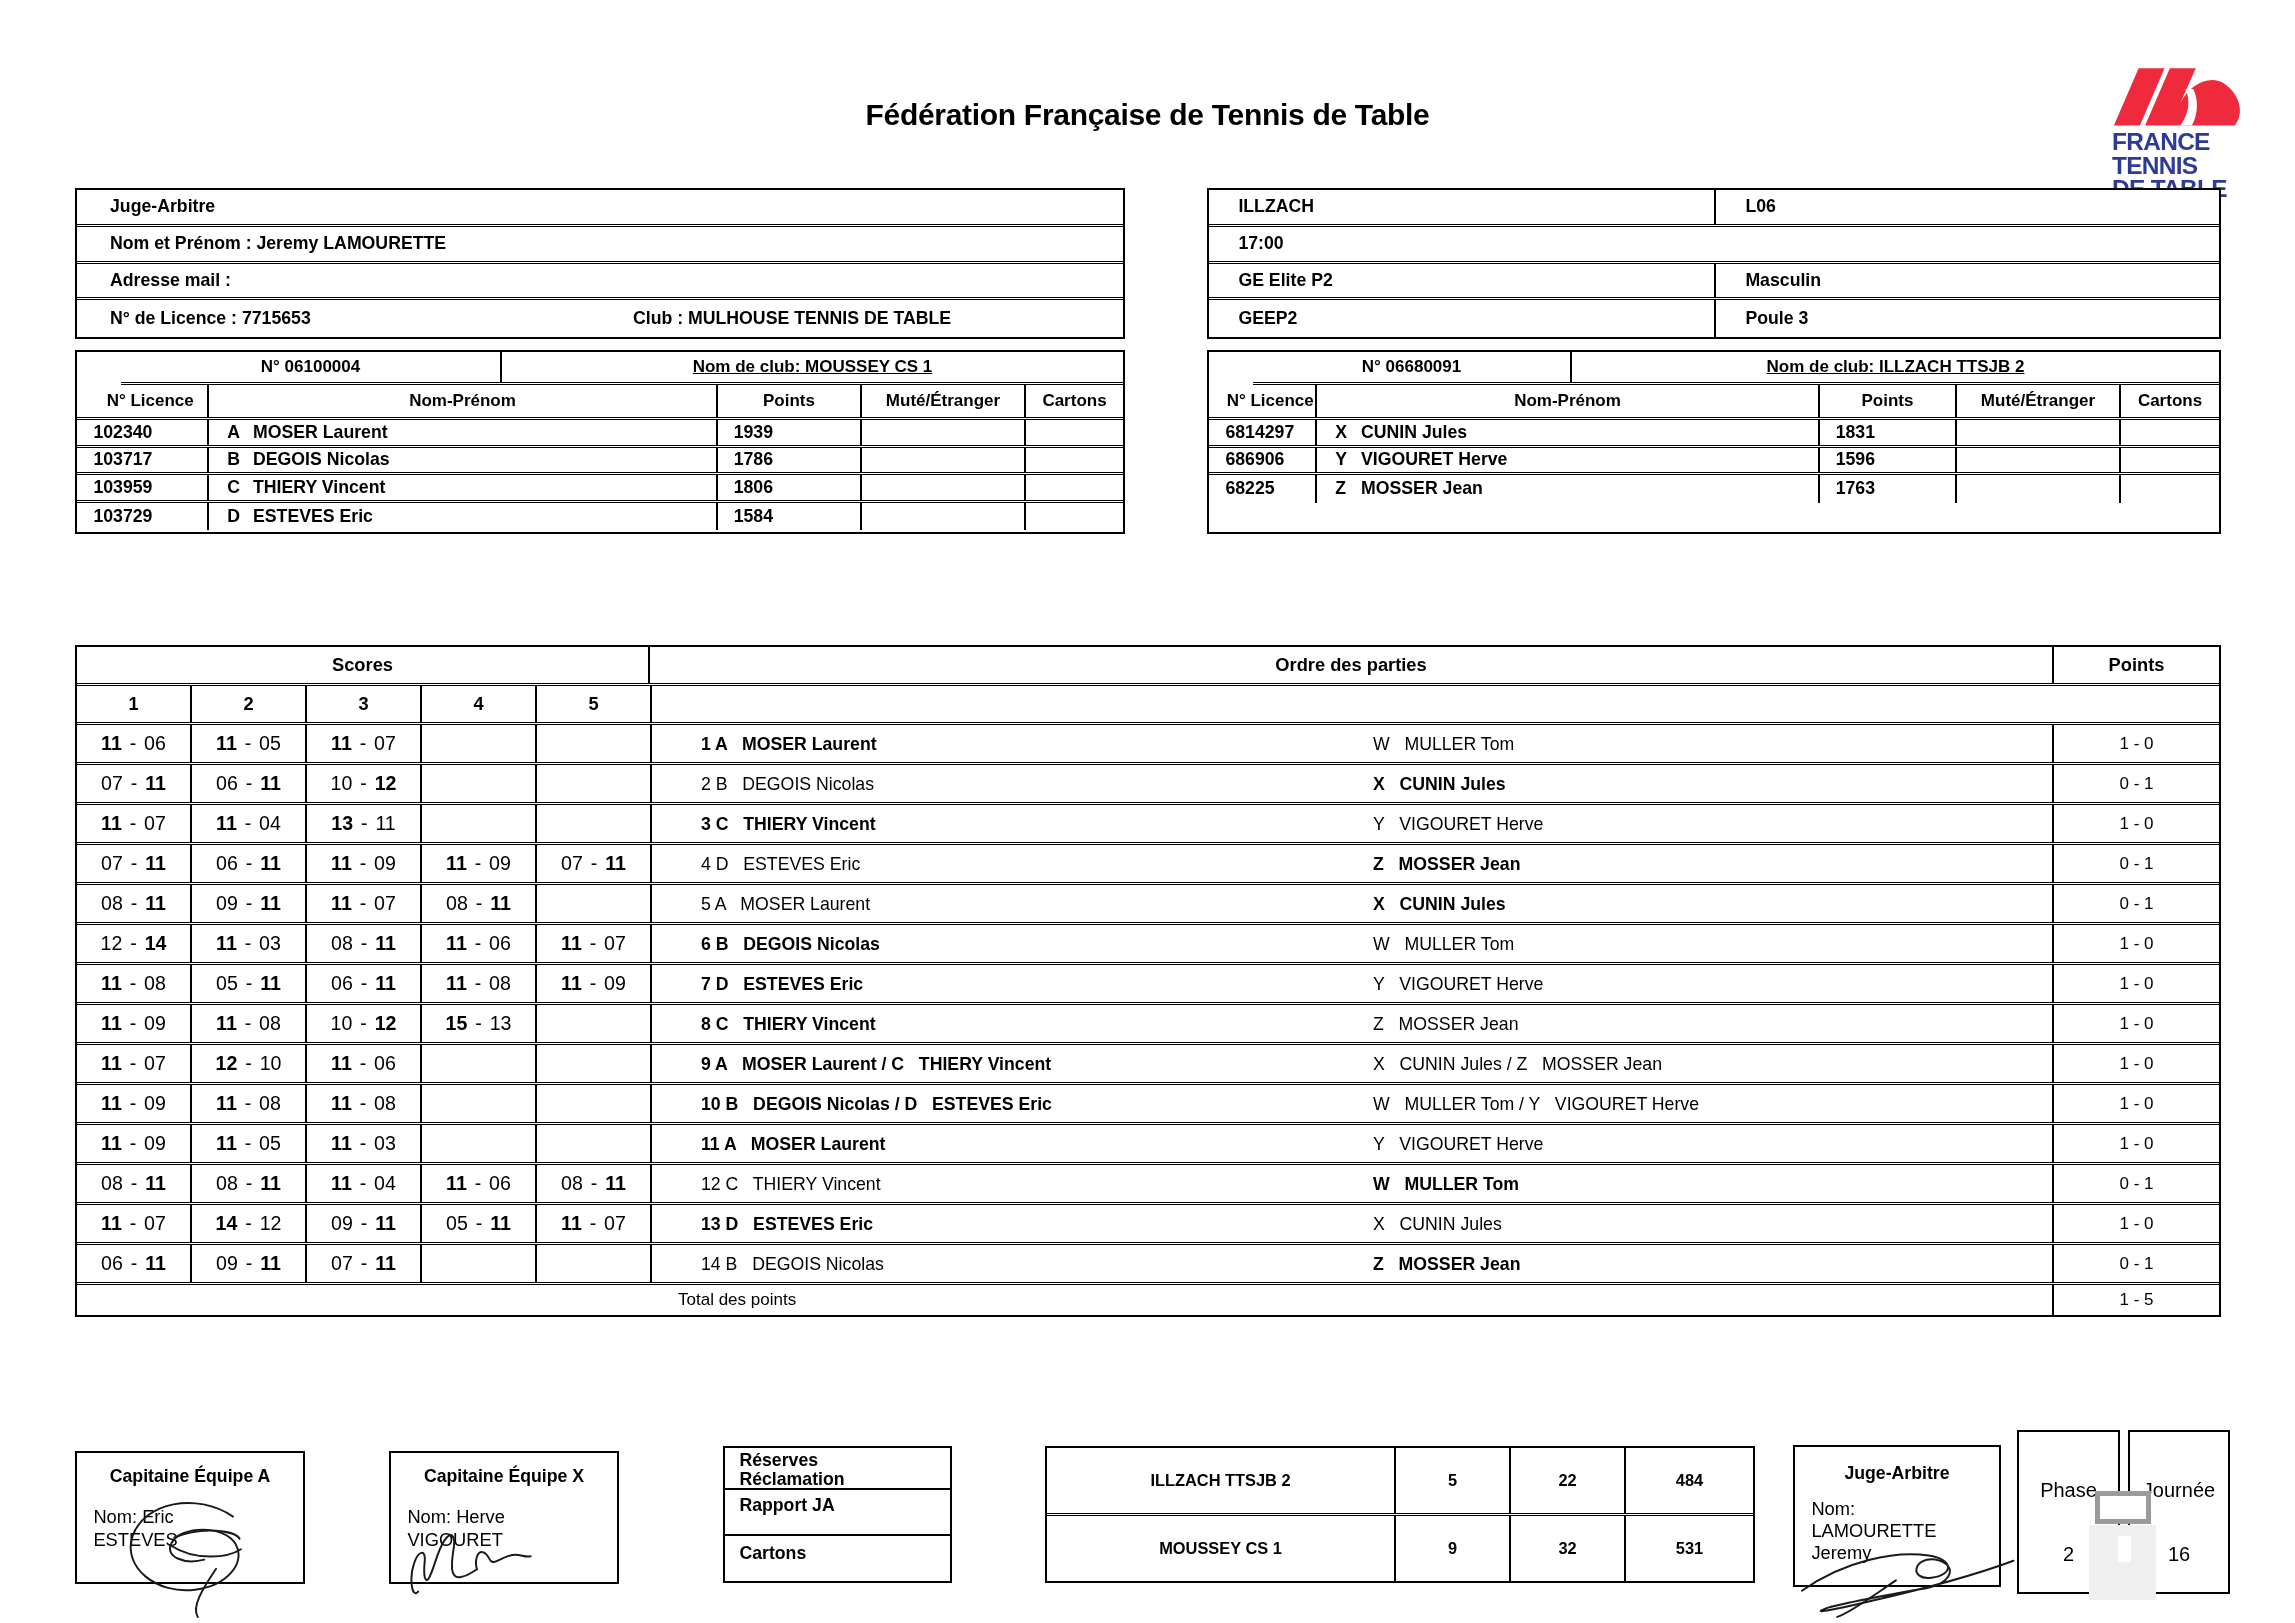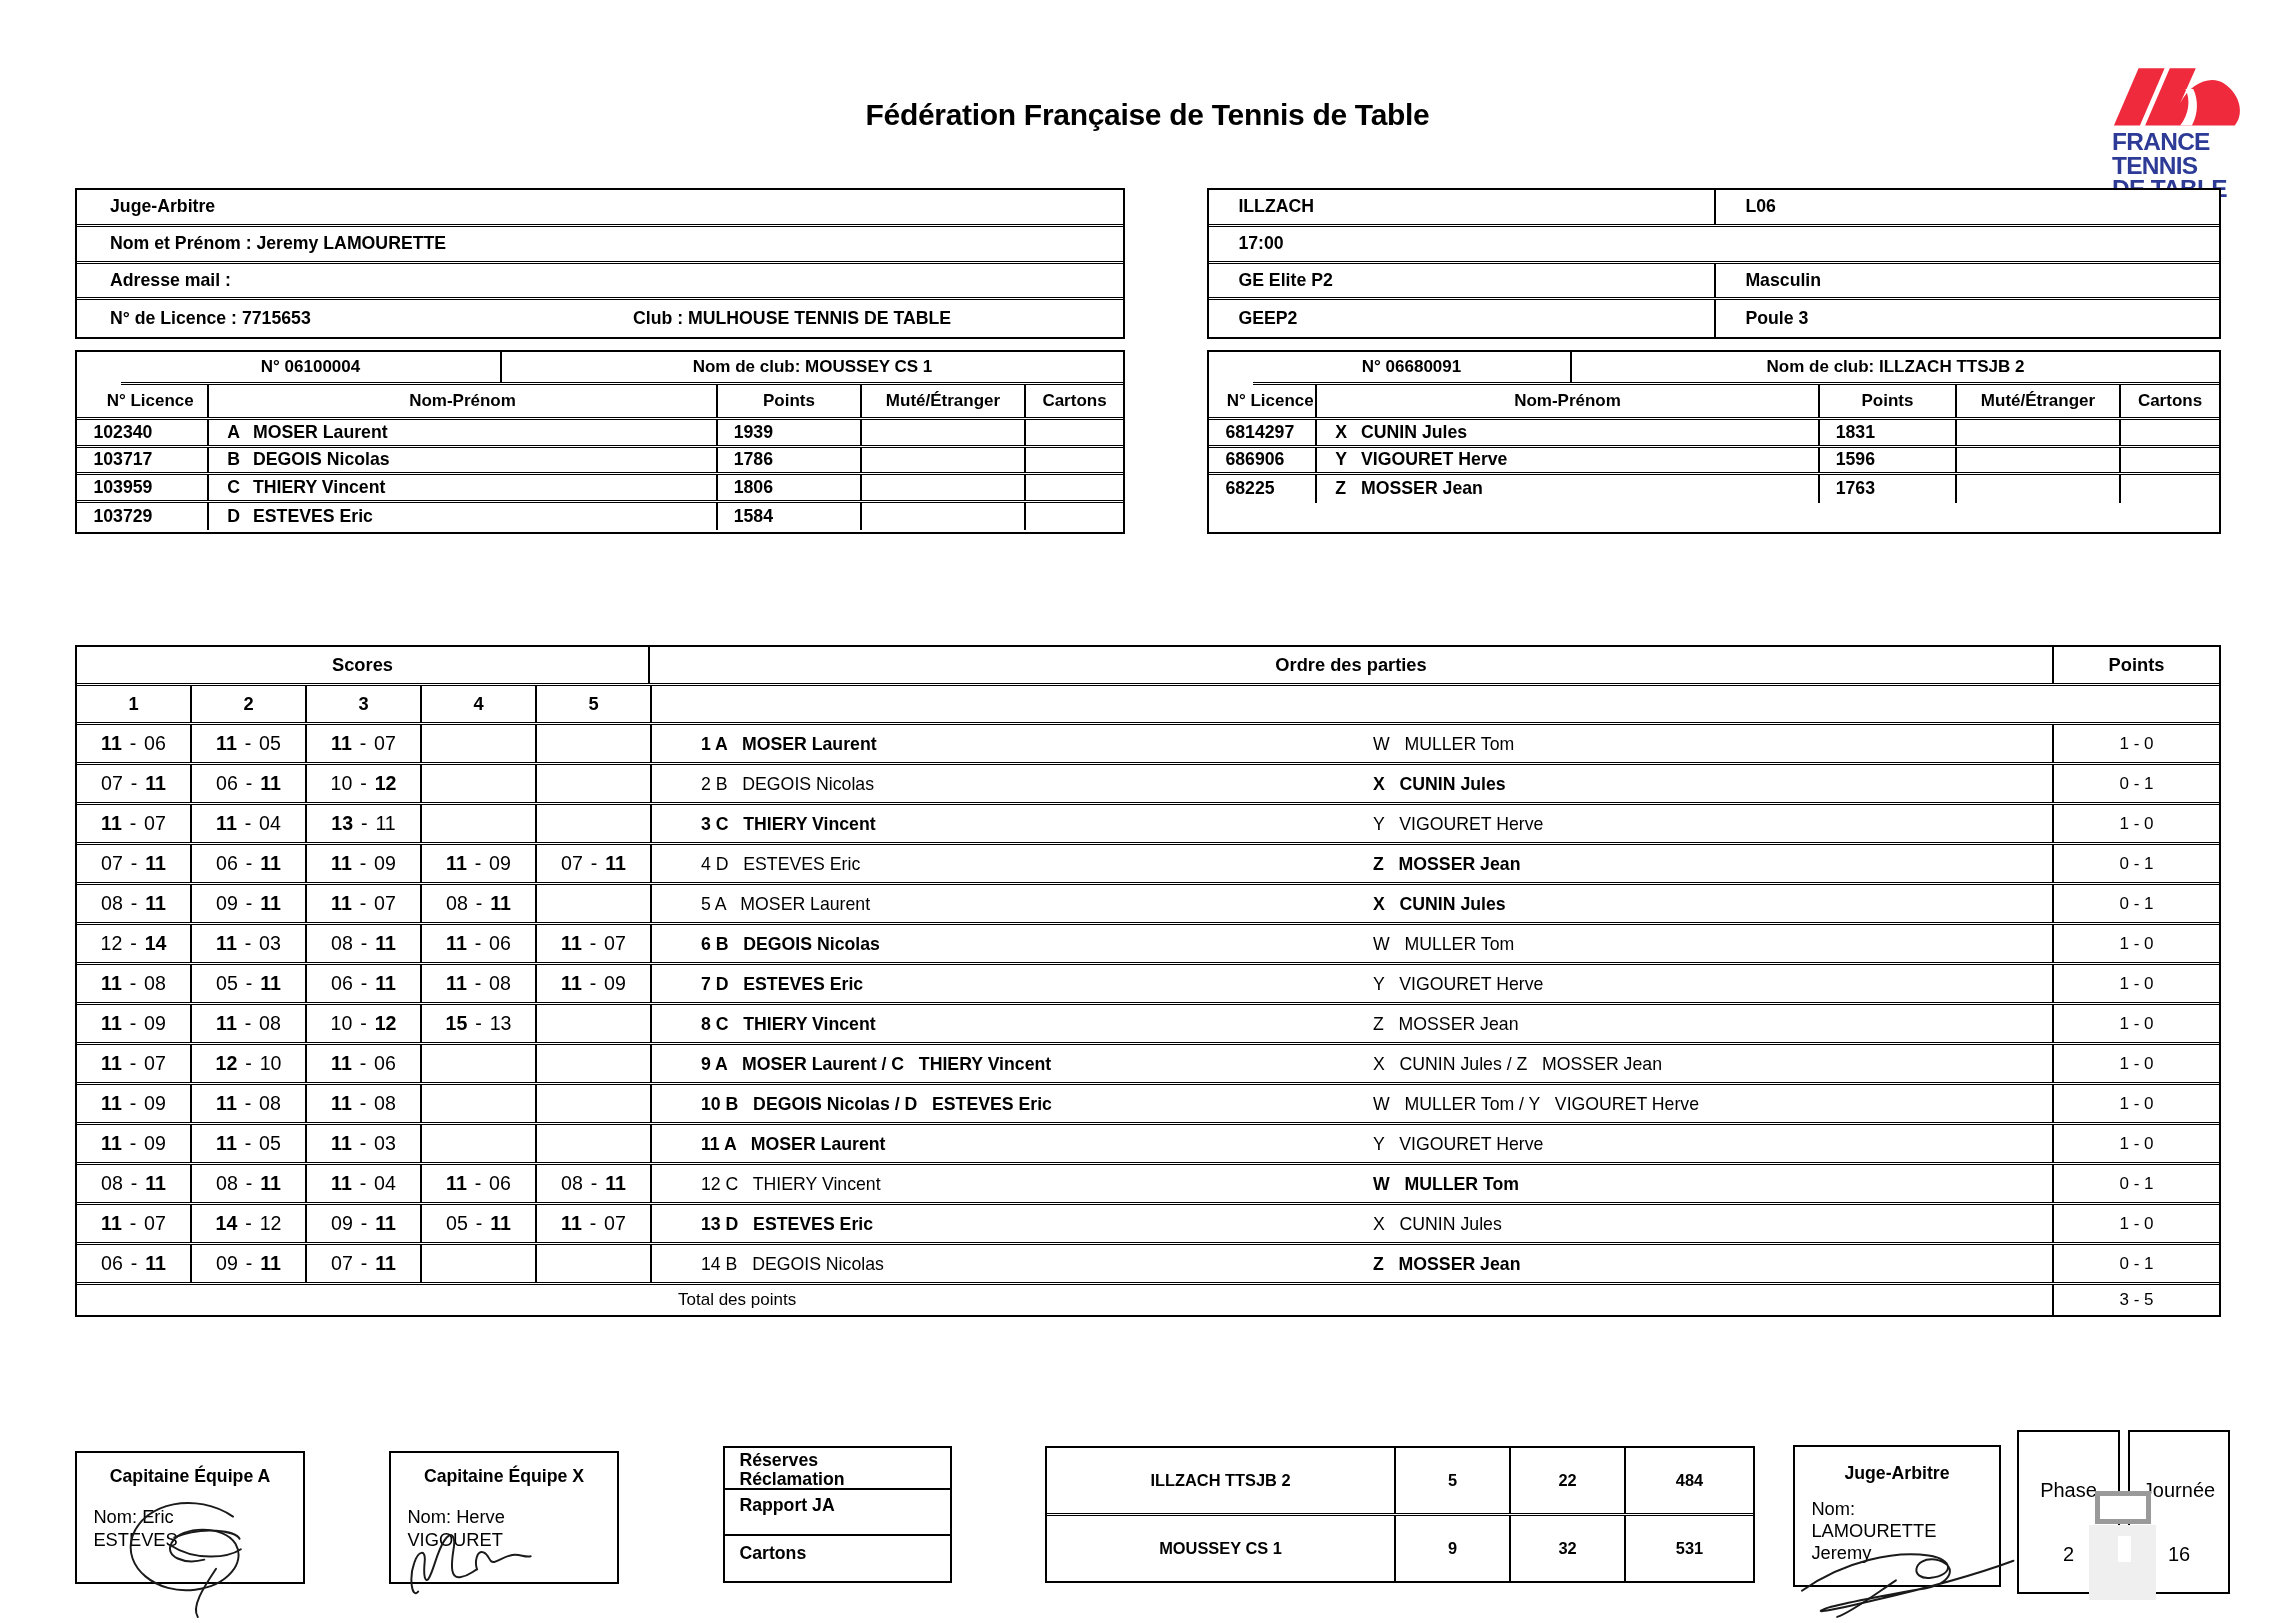--- a/index.html
+++ b/index.html
@@ -25,21 +25,21 @@
   .mi-box { left:1207px; top:188px; width:1014px; height:151px; display:grid; grid-template-rows:repeat(4,1fr); }
   .mi-row { display:flex; border-bottom:3.3px double #000; font-weight:bold; font-size:17.7px; }
   .mi-row:last-child { border-bottom:none; }
   .mi-l { width:507px; border-right:2px solid #000; display:flex; align-items:center; padding-left:29.4px; }
   .mi-r { flex:1; display:flex; align-items:center; padding-left:29.4px; }
 
   
   .roster { height:184px; font-weight:bold; }
   .r-head { height:33px; display:flex; border-bottom:3.3px double #000; font-size:17px;margin-left:44px; }
   .r-num  { border-right:2px solid #000; display:flex; align-items:center; justify-content:center; }
-  .r-club { flex:1; display:flex; align-items:center; justify-content:center; }
+  .r-club { flex:1; display:flex; align-items:center; justify-content:center;text-decoration:underline; }
   .r-cols { height:35px; display:flex; border-bottom:3.3px double #000; font-size:17px; }
   .r-cols > div { border-right:2px solid #000; display:flex; align-items:center; justify-content:center; }
   .r-cols > div:last-child { border-right:none; }
   .r-row { height:27.5px; display:flex; border-bottom:3.3px double #000; font-size:17.7px; }
   .r-row:last-child { border-bottom:none; }
   .r-row > div { border-right:2px solid #000; display:flex; align-items:center; }
   .r-row > div:last-child { border-right:none; }
   .c-lic { padding-left:16.4px; }
   .c-name .ltr { display:inline-block; width:44px; padding-left:18.3px; }
   .c-pts { padding-left:15.7px; }
@@ -654,21 +654,21 @@
             <span class="side left">14 B   DEGOIS Nicolas</span>
             <span class="side right bw">Z   MOSSER Jean</span>
           </div>
           <div class="mpts">0 - 1</div>
         </div>
       </div>
     <div class="total-row">
       <div class="tl">
           <span>Total des points</span>
         </div>
-      <div class="tp">3 - 5</div>
+      <div class="tp">1 - 5</div>
     </div>
   </div>
 
   <div class="abs frame cap-box" style="left:75px;top:1451px">
     <div class="cap-title">Capitaine Équipe A</div>
     <div class="cap-name">
       <div>Nom: Eric</div>
       <div>ESTEVES</div>
     </div>
   </div>

